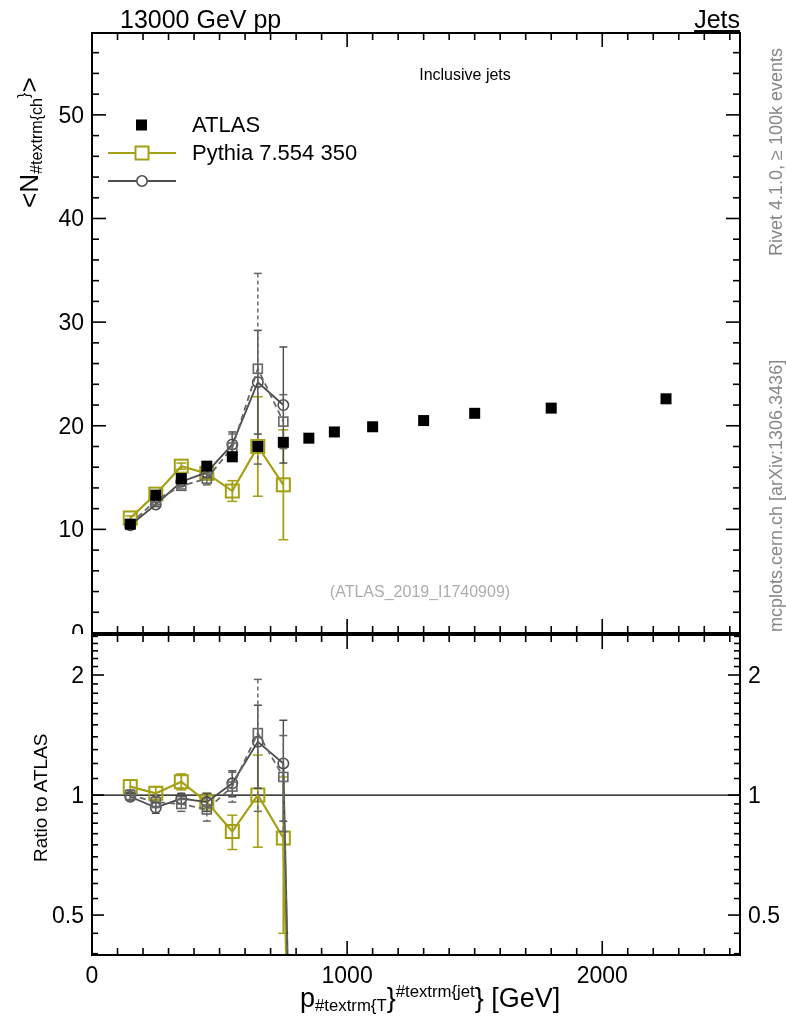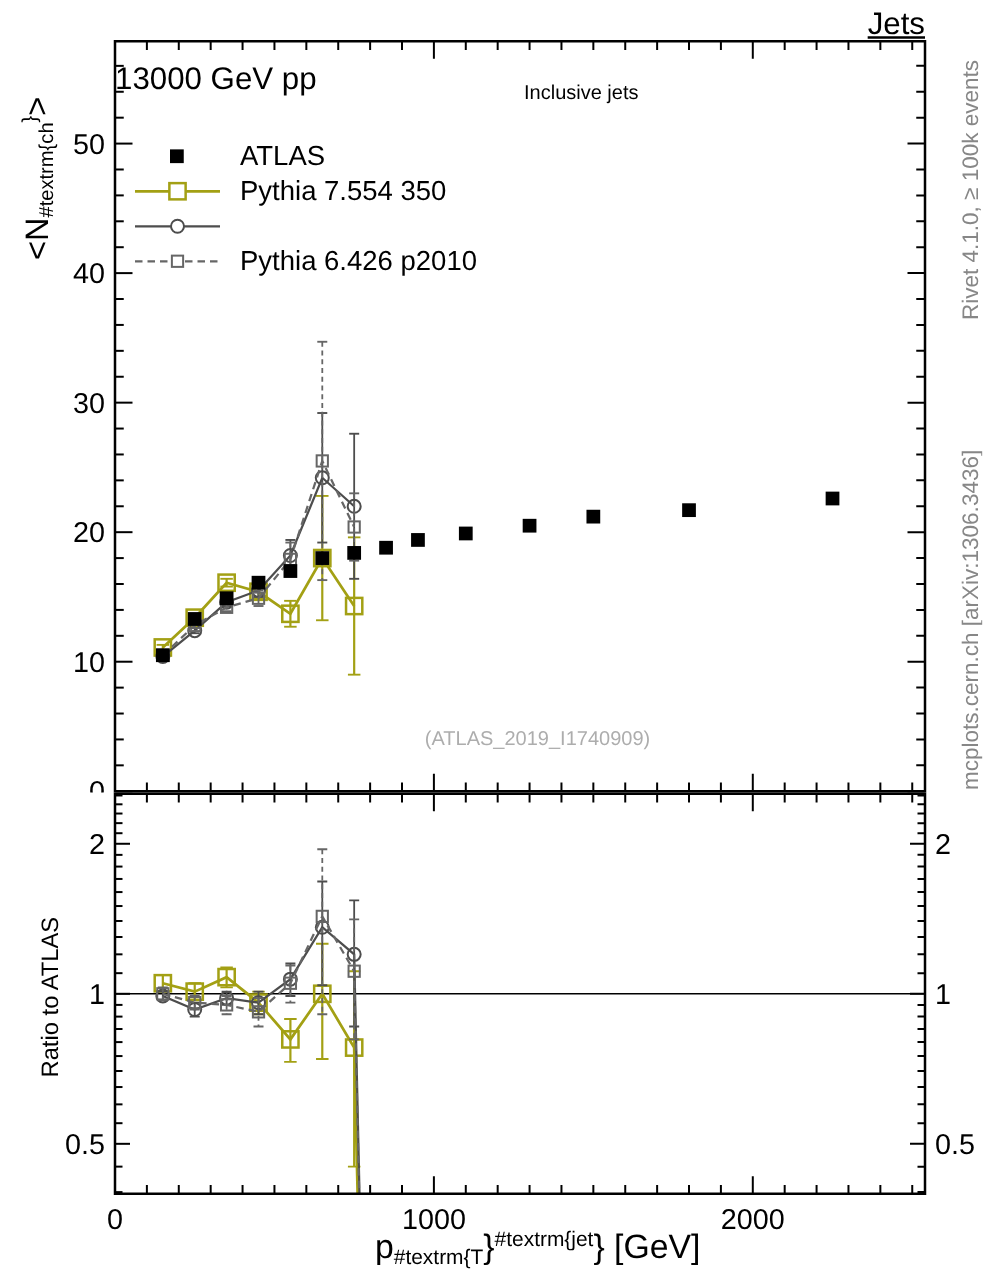--- a/index.html
+++ b/index.html
@@ -5,36 +5,36 @@
   html,body{margin:0;padding:0;background:#fff;}
   .canvas{position:relative;width:786px;height:1024px;background:#ffffff;
           font-family:"Liberation Sans",sans-serif;color:#000;overflow:hidden;}
   .abs{position:absolute;}
   .hdr{font-size:25px;}
   .title-center{left:92px;width:746px;text-align:center;top:66px;font-size:16px;}
   .legend{left:106px;top:111px;}
   .legend-row{display:flex;align-items:center;height:28px;}
   .legend-row svg{width:72px;height:20px;}
   .legend-label{margin-left:14px;font-size:22px;white-space:nowrap;}
-  .watermark{left:106px;width:648px;text-align:center;top:583px;font-size:16px;color:#adadad;}
+  .watermark{left:96px;width:648px;text-align:center;top:583px;font-size:16px;color:#adadad;}
   .vtext{transform:rotate(-90deg);transform-origin:0 0;white-space:nowrap;}
   .sidenote{font-size:18px;color:#878787;}
   .ytitle{font-size:26px;}
   .ratio-ytitle{font-size:19px;}
   .xtitle{left:300px;width:440px;text-align:left;top:982px;font-size:27px;white-space:nowrap;}
   .sub{font-size:62%;vertical-align:-22%;}
   .sup{font-size:62%;vertical-align:48%;}
   svg text{font-family:"Liberation Sans",sans-serif;}
 </style>
 </head>
 <body>
 
 <div class="canvas">
 
-  <div class="abs hdr" style="left:92px;top:5px;margin-top:44px;">13000 GeV pp</div>
+  <div class="abs hdr" style="left:120px;top:5px;">13000 GeV pp</div>
   <div class="abs hdr" style="left:92px;width:648px;text-align:right;top:5px;text-decoration:underline;">Jets</div>
 
   <div class="abs title-center">Inclusive jets</div>
 
   <div class="abs legend">
     <div class="legend-row">
       <svg class="legend-marker">
           <g>
             <rect x="30" y="4.5" width="11" height="11" fill="#000000"></rect>
           </g>
@@ -50,29 +50,20 @@
         </svg>
       <span class="legend-label">Pythia 7.554 350</span>
     </div>
     <div class="legend-row">
       <svg class="legend-marker">
           <g>
             <line x1="2" y1="10" x2="70" y2="10" stroke="#4d4d4d" stroke-width="1.8"></line>
             <circle cx="36" cy="10" r="5.2" fill="#fff" stroke="#4d4d4d" stroke-width="1.6"></circle>
           </g>
         </svg>
-    </div>
-    <div class="legend-row">
-      <svg class="legend-marker">
-          <g>
-            <line x1="2" y1="10" x2="70" y2="10" stroke="#666666" stroke-width="1.8" stroke-dasharray="6,4"></line>
-            <rect x="31.5" y="5.5" width="9" height="9" fill="#fff" stroke="#666666" stroke-width="1.6"></rect>
-          </g>
-        </svg>
-      <span class="legend-label">Pythia 6.426 p2010</span>
     </div>
   </div>
 
   <div class="abs watermark">(ATLAS_2019_I1740909)</div>
 
   <div class="abs vtext sidenote" style="left:766px;top:256px;">Rivet 4.1.0, ≥ 100k events</div>
   <div class="abs vtext sidenote" style="left:766px;top:632px;">mcplots.cern.ch [arXiv:1306.3436]</div>
 
   <div class="abs vtext ytitle" style="left:14px;top:208px;">
     <span>&lt;N</span><span class="sub">#textrm{ch</span><span class="sup">}</span><span>&gt;</span>

